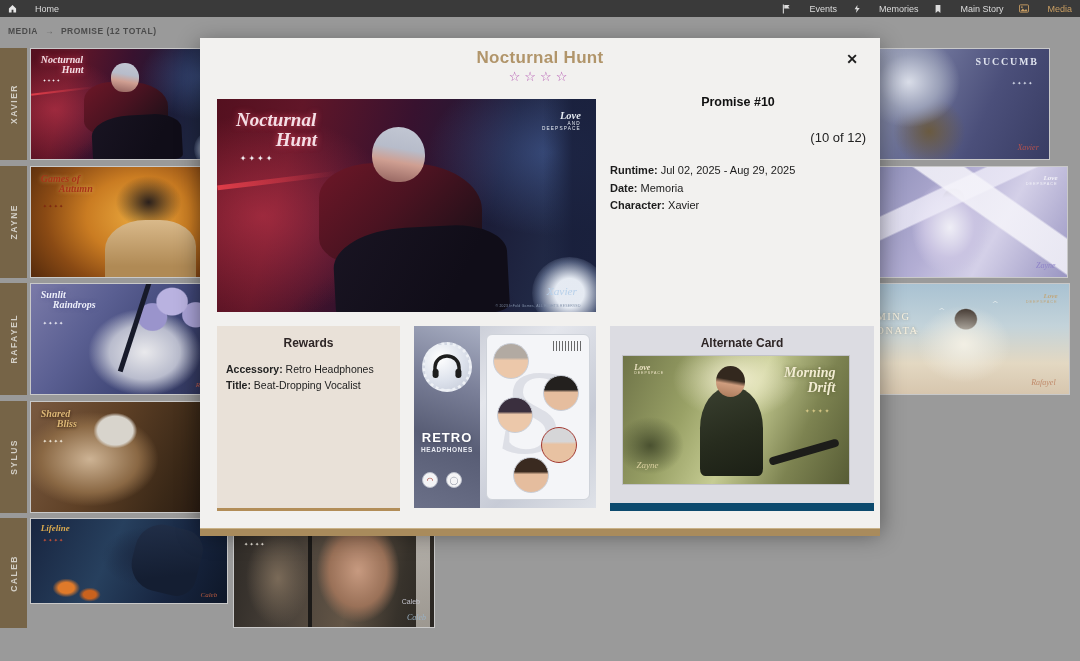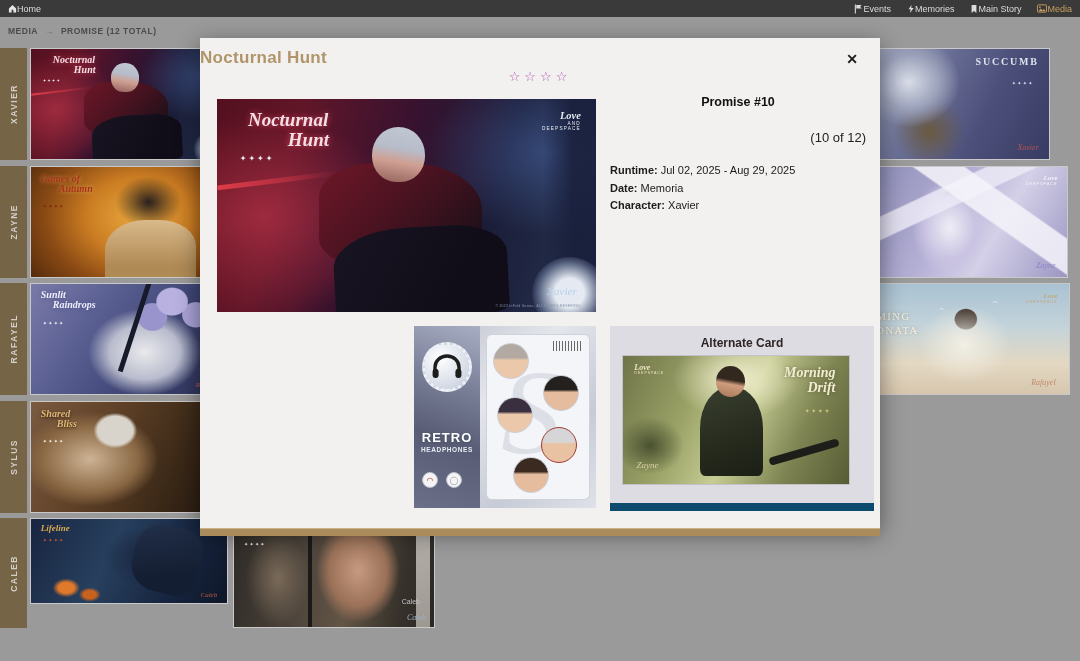--- a/index.html
+++ b/index.html
@@ -3,21 +3,21 @@
 <meta charset="utf-8">
 <style>
   * { margin:0; padding:0; box-sizing:border-box; }
   html,body { width:1080px; height:661px; overflow:hidden; background:#9a9a9a;
     font-family:"Liberation Sans", sans-serif; position:relative; }
 
   
   .topbar { position:absolute; left:0; top:0; width:1080px; height:17px; background:#3a3a3a;
     display:flex; align-items:center; justify-content:space-between; padding:0 8px; z-index:20; }
   .tb-left, .tb-right { display:flex; align-items:center; gap:16px; }
-  .tb-item { display:flex; align-items:center; gap:0; font-size:9px; color:#dcdcdc; cursor:pointer; }
+  .tb-item { display:flex; align-items:center; gap:18px; font-size:9px; color:#dcdcdc; cursor:pointer; }
   .tb-item svg { display:block; }
   .tb-item.active { color:#c99e63; }
 
   
   .breadcrumb { position:absolute; left:8px; top:26px; font-size:8.5px; font-weight:bold;
     color:#4b4b4b; letter-spacing:.5px; display:flex; gap:7px; align-items:center; z-index:2; }
   .breadcrumb .arrow { font-weight:normal; color:#666; }
 
   
   .rowlabel { position:absolute; left:0; width:27px; background:#766447; z-index:1;
@@ -51,21 +51,21 @@
       background:radial-gradient(circle at 50% 50%, rgba(240,245,252,.95) 28%, rgba(180,200,235,.35) 60%, transparent 75%); }
   .art-noct .fig-head { position:absolute; left:41%; top:13%; width:14%; height:26%;
       border-radius:50% 50% 46% 46%;
       background:linear-gradient(190deg,#c3c8d4 0%,#b7bcca 40%,#cf9f92 62%,#90605c 100%); }
   .art-noct .fig-body { position:absolute; left:27%; top:30%; width:43%; height:48%;
       border-radius:34% 46% 22% 26%;
       background:linear-gradient(135deg,#6e1727 0%,#4b1321 45%,#221019 85%); }
   .art-noct .fig-legs { position:absolute; left:31%; top:60%; width:46%; height:42%;
       border-radius:42% 32% 10% 12%; transform:rotate(-3deg);
       background:linear-gradient(120deg,#191422 0%,#100d18 70%); }
-  .art-noct .ttl { left:5%; top:5%; color:#f4dfe6; text-shadow:0 0 6px rgba(232,74,96,.85); font-size:1em;margin-left:12px; }
+  .art-noct .ttl { left:5%; top:5%; color:#f4dfe6; text-shadow:0 0 6px rgba(232,74,96,.85); font-size:1em; }
   .art-noct .ttl .b { padding-left:2.1em; }
   .art-noct .stars { left:6%; top:26%; color:#f2eef2; font-size:.42em; }
   .art-noct .logo { right:4%; top:5%; color:#e6ebf2; font-size:.55em; }
   .art-noct .logo .cap { display:block; font-size:.45em; }
   .art-noct .sig { right:5%; bottom:7%; color:#b7d0ea; font-size:.6em; }
   .art-noct .copy { right:4%; bottom:2%; font-size:.18em; color:#8493ab; letter-spacing:.08em; }
 
   
   .art-autumn { background:
       radial-gradient(24% 34% at 60% 32%, #2a201c 0%, transparent 70%),
@@ -193,21 +193,21 @@
       font-size:120px; color:rgba(160,166,182,.28); line-height:1; }
   .rt-bc { position:absolute; right:6px; top:6px; width:30px; height:10px;
       background:repeating-linear-gradient(90deg,#3a3a3a 0 1px,transparent 1px 3px); opacity:.75; }
   .face { position:absolute; width:36px; height:36px; border-radius:50%; border:1px solid #c9cdd6; }
 
   
   .modal { position:absolute; left:200px; top:38px; width:680px; height:490px; background:#f2f1ef;
     z-index:10; box-shadow:0 6px 22px rgba(0,0,0,.45); }
   .modal-bottombar { position:absolute; left:200px; top:528px; width:680px; height:8px; background:#a98b5c;
     border-top:1px solid #c9b288; z-index:10; }
-  .m-title { position:absolute; left:0; top:10px; width:100%; font-size:17px;
+  .m-title { position:absolute; left:0; top:10px; width:100%; text-align:center; font-size:17px;
     color:#b1956a; font-weight:bold; letter-spacing:.3px; }
   .m-rating { position:absolute; left:0; top:31px; width:100%; text-align:center; font-size:13px;
     color:#b55ab2; letter-spacing:4px; }
   .m-close { position:absolute; right:18px; top:12px; font-size:14px; font-weight:bold; color:#1c1c1c;
     cursor:pointer; line-height:1; padding:2px 4px; }
   .m-art { position:absolute; left:17px; top:61px; width:379px; height:213px; font-size:19px; }
   .m-info { position:absolute; left:410px; top:57px; width:256px; }
   .m-promise { text-align:center; font-size:12.5px; font-weight:bold; color:#111; }
   .m-count { text-align:right; font-size:13px; color:#222; margin-top:21px; }
   .m-details { margin-top:17px; font-size:11px; color:#1c1c1c; line-height:1.6; }
@@ -407,20 +407,27 @@
   <div class="m-info">
     <div class="m-promise">Promise #10</div>
     <div class="m-count">(10 of 12)</div>
     <div class="m-details">
       <div><span class="dlabel">Runtime</span><span>Jul 02, 2025 - Aug 29, 2025</span></div>
       <div><span class="dlabel">Date</span><span>Memoria</span></div>
       <div><span class="dlabel">Character</span><span>Xavier</span></div>
     </div>
   </div>
 
+  <div class="p-rewards">
+    <div class="m-panel-h">Rewards</div>
+    <div class="body">
+      <div><span class="dlabel">Accessory</span><span>Retro Headphones</span></div>
+      <div><span class="dlabel">Title</span><span>Beat-Dropping Vocalist</span></div>
+    </div>
+  </div>
 
   <div class="p-retro art art-retro">
     <div class="rt-panel">
       <div class="rt-wm">S</div>
       <div class="rt-bc"></div>
       <div class="face" style="left:6px;top:8px;background:linear-gradient(180deg,#b2aaa2 0 40%,#ecc8aa 48%);"></div>
       <div class="face" style="left:56px;top:40px;background:linear-gradient(180deg,#23201e 0 40%,#e5bd9e 48%);"></div>
       <div class="face" style="left:10px;top:62px;background:linear-gradient(180deg,#3a2f3e 0 40%,#ecc8aa 48%);"></div>
       <div class="face" style="left:54px;top:92px;background:linear-gradient(180deg,#d6d6d8 0 40%,#e8c2a2 48%);border-color:#a33a32;"></div>
       <div class="face" style="left:26px;top:122px;background:linear-gradient(180deg,#3a2a20 0 40%,#e5bd9e 48%);"></div>

